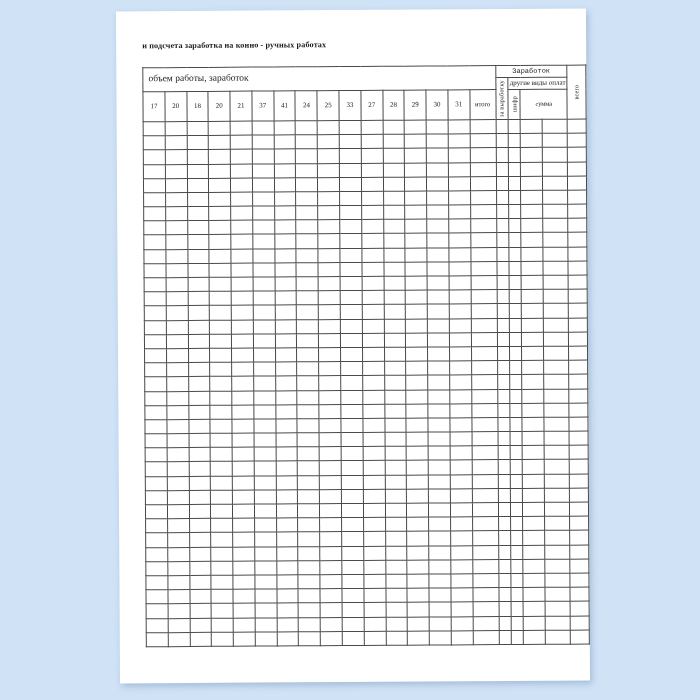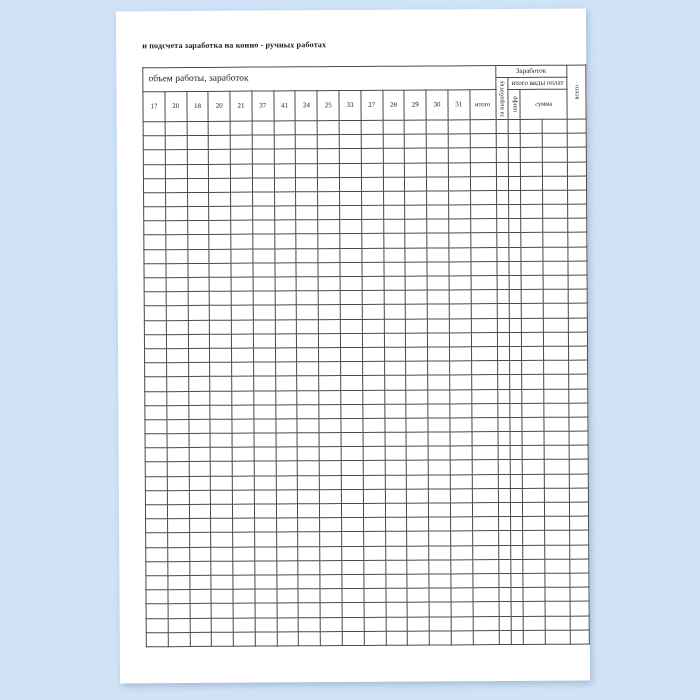--- a/index.html
+++ b/index.html
@@ -67,21 +67,21 @@
     background: #fff;
   }
   .tbl th.big-left {
     text-align: left;
     padding-left: 5px;
     font-size: 9.5px;
     font-weight: normal;
     font-family: "Liberation Serif", serif;
   }
   .daynum { font-size: 7.4px; margin-left: 39px; }
-  .hdr-earn { font-size: 7.2px; }
+  .hdr-earn { font-size: 7.2px; font-family: Liberation Mono, monospace; }
   .vert {
     writing-mode: vertical-rl;
     transform: rotate(180deg);
     white-space: nowrap;
     font-size: 6.2px;
     letter-spacing: 0.2px;
     padding: 2px 0;
   }
   .vert-wrap {
     display: flex;
@@ -136,21 +136,21 @@
                   <span class="vert">всего</span>
                 </div>
           </th>
         </tr>
         <tr>
           <th rowspan="2">
             <div class="vert-wrap">
                   <span class="vert">за выработку</span>
                 </div>
           </th>
-          <th colspan="3" class="small2">итого виды оплат</th>
+          <th colspan="3" class="small2">другие виды оплат</th>
         </tr>
         <tr>
           <th class="daynum">17</th>
           <th class="daynum">20</th>
           <th class="daynum">18</th>
           <th class="daynum">20</th>
           <th class="daynum">21</th>
           <th class="daynum">37</th>
           <th class="daynum">41</th>
           <th class="daynum">24</th>

